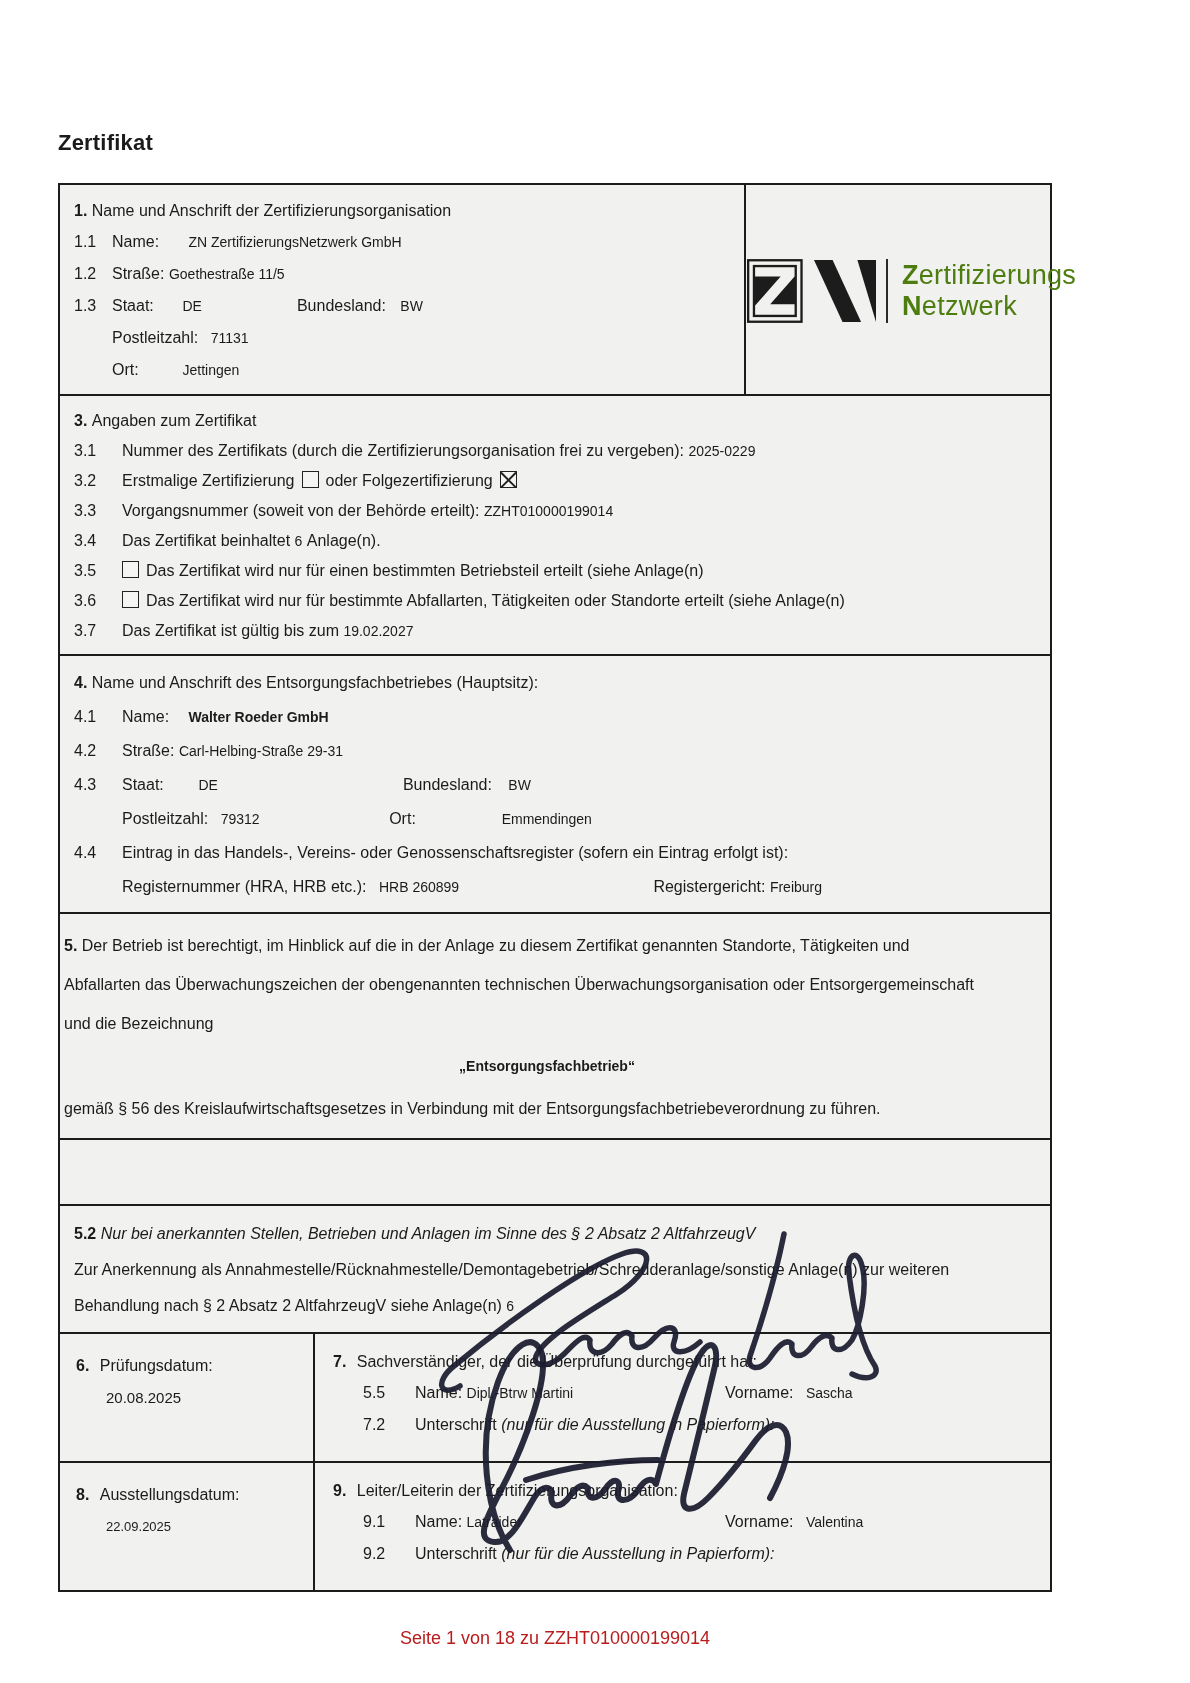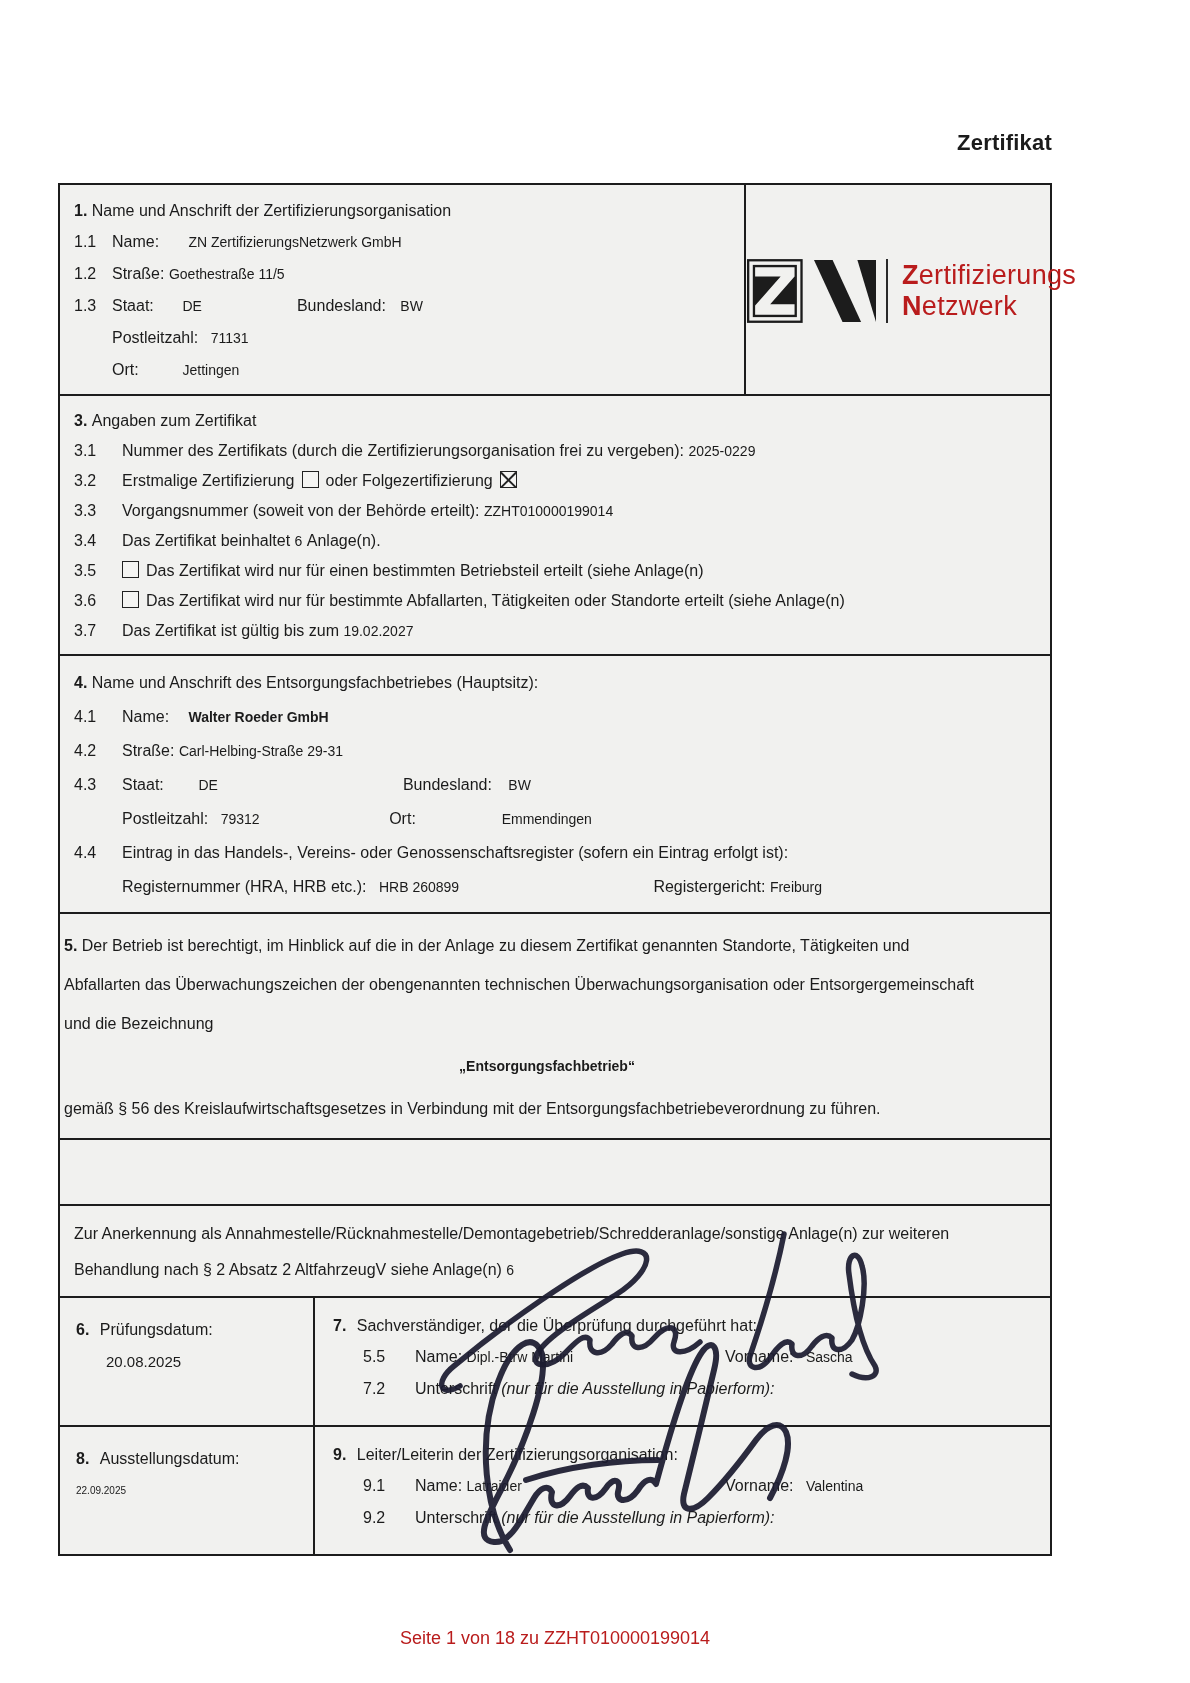--- a/index.html
+++ b/index.html
@@ -1,38 +1,38 @@
 <!DOCTYPE html>
 <html><head>
 <meta charset="utf-8">
 <style>
   html,body{margin:0;padding:0;background:#ffffff;}
   .page{position:relative;width:1190px;height:1683px;background:#ffffff;
         font-family:"Liberation Sans","DejaVu Sans",sans-serif;color:#1b1b1b;overflow:hidden;}
-  .doc-title{position:absolute;left:58px;top:130px;width:994px;text-align:right;
+  .doc-title{position:absolute;left:58px;top:130px;width:994px;text-align:left;
              font-size:22px;font-weight:bold;letter-spacing:.2px;}
   .cert-table{position:absolute;left:58px;top:183px;width:994px;
               border:2px solid #1c1c1c;background:#f1f1ef;box-sizing:border-box;}
   .trow{position:relative;box-sizing:border-box;border-top:2px solid #1c1c1c;}
   .trow:first-child{border-top:none;}
   .num{font-weight:bold;}
   .lbl{font-size:16px;}
   .val{font-size:14px;}
   .line{white-space:nowrap;}
   
   .sec1{display:flex;min-height:190px;}
   .sec1-left{width:684px;box-sizing:border-box;padding:10px 0 8px 14px;line-height:31px;}
   .sec1-right{flex:1;border-left:2px solid #1c1c1c;position:relative;}
   .s1num{display:inline-block;width:38px;font-size:16px;}
   .s1lbl{display:inline-block;font-size:16px;}
   
   .logo{position:absolute;left:1px;top:74px;display:flex;align-items:center;}
   .logo svg{display:block;}
   .logo-sep{width:2px;height:64px;background:#2a2a2a;margin:0 14px 0 10px;}
-  .logo-text{font-size:27px;line-height:31px;color:#b91c1c;letter-spacing:.3px;}
+  .logo-text{font-size:27px;line-height:31px;color:#4d7c0f;letter-spacing:.3px;}
   .logo-text b{font-weight:bold;}
   
   .sec{padding:10px 0 8px 14px;}
   .sec3 .line{line-height:30px;}
   .sec4 .line{line-height:34px;}
   .inum{display:inline-block;width:48px;font-size:16px;}
   .cb{display:inline-block;width:15px;height:15px;border:1.7px solid #222;
       position:relative;vertical-align:-2px;margin:0 7px;background:#f5f5f3;}
   .cb.checked::before,.cb.checked::after{content:"";position:absolute;left:-3px;top:6.6px;
       width:21px;height:1.7px;background:#222;}
@@ -198,20 +198,24 @@
       </div>
       <div class="pline">Abfallarten das Überwachungszeichen der obengenannten technischen Überwachungsorganisation oder Entsorgergemeinschaft</div>
       <div class="pline">und die Bezeichnung</div>
       <div class="designation">„Entsorgungsfachbetrieb“</div>
       <div class="pline">gemäß § 56 des Kreislaufwirtschaftsgesetzes in Verbindung mit der Entsorgungsfachbetriebeverordnung zu führen.</div>
     </div>
 
     <div class="trow empty-row"></div>
 
     <div class="trow sec52">
+      <div class="pline">
+        <span class="num">5.2</span>
+        <span class="italic">Nur bei anerkannten Stellen, Betrieben und Anlagen im Sinne des § 2 Absatz 2 AltfahrzeugV</span>
+      </div>
       <div class="pline">Zur Anerkennung als Annahmestelle/Rücknahmestelle/Demontagebetrieb/Schredderanlage/sonstige Anlage(n) zur weiteren</div>
       <div class="pline">
         <span>Behandlung nach § 2 Absatz 2 AltfahrzeugV siehe Anlage(n)</span>
         <span class="val">6</span>
       </div>
     </div>
 
     <div class="trow duo">
       <div class="duo-left">
         <div class="line">
@@ -239,21 +243,21 @@
         </div>
       </div>
     </div>
 
     <div class="trow duo">
       <div class="duo-left">
         <div class="line">
           <span class="num lbl">8.</span>
           <span class="lbl" style="margin-left:6px;">Ausstellungsdatum:</span>
         </div>
-        <div class="line val" style="font-size:10px;">22.09.2025</div>
+        <div class="line val" style="margin-left:30px;font-size:13px;">22.09.2025</div>
       </div>
       <div class="duo-right">
         <div class="line">
           <span class="num lbl">9.</span>
           <span class="lbl" style="margin-left:6px;">Leiter/Leiterin der Zertifizierungsorganisation:</span>
         </div>
         <div class="line subline">
           <span class="subnum">9.1</span><span class="lbl">Name:</span>
           <span class="val">Latraider</span>
           <span class="vorname-group">

